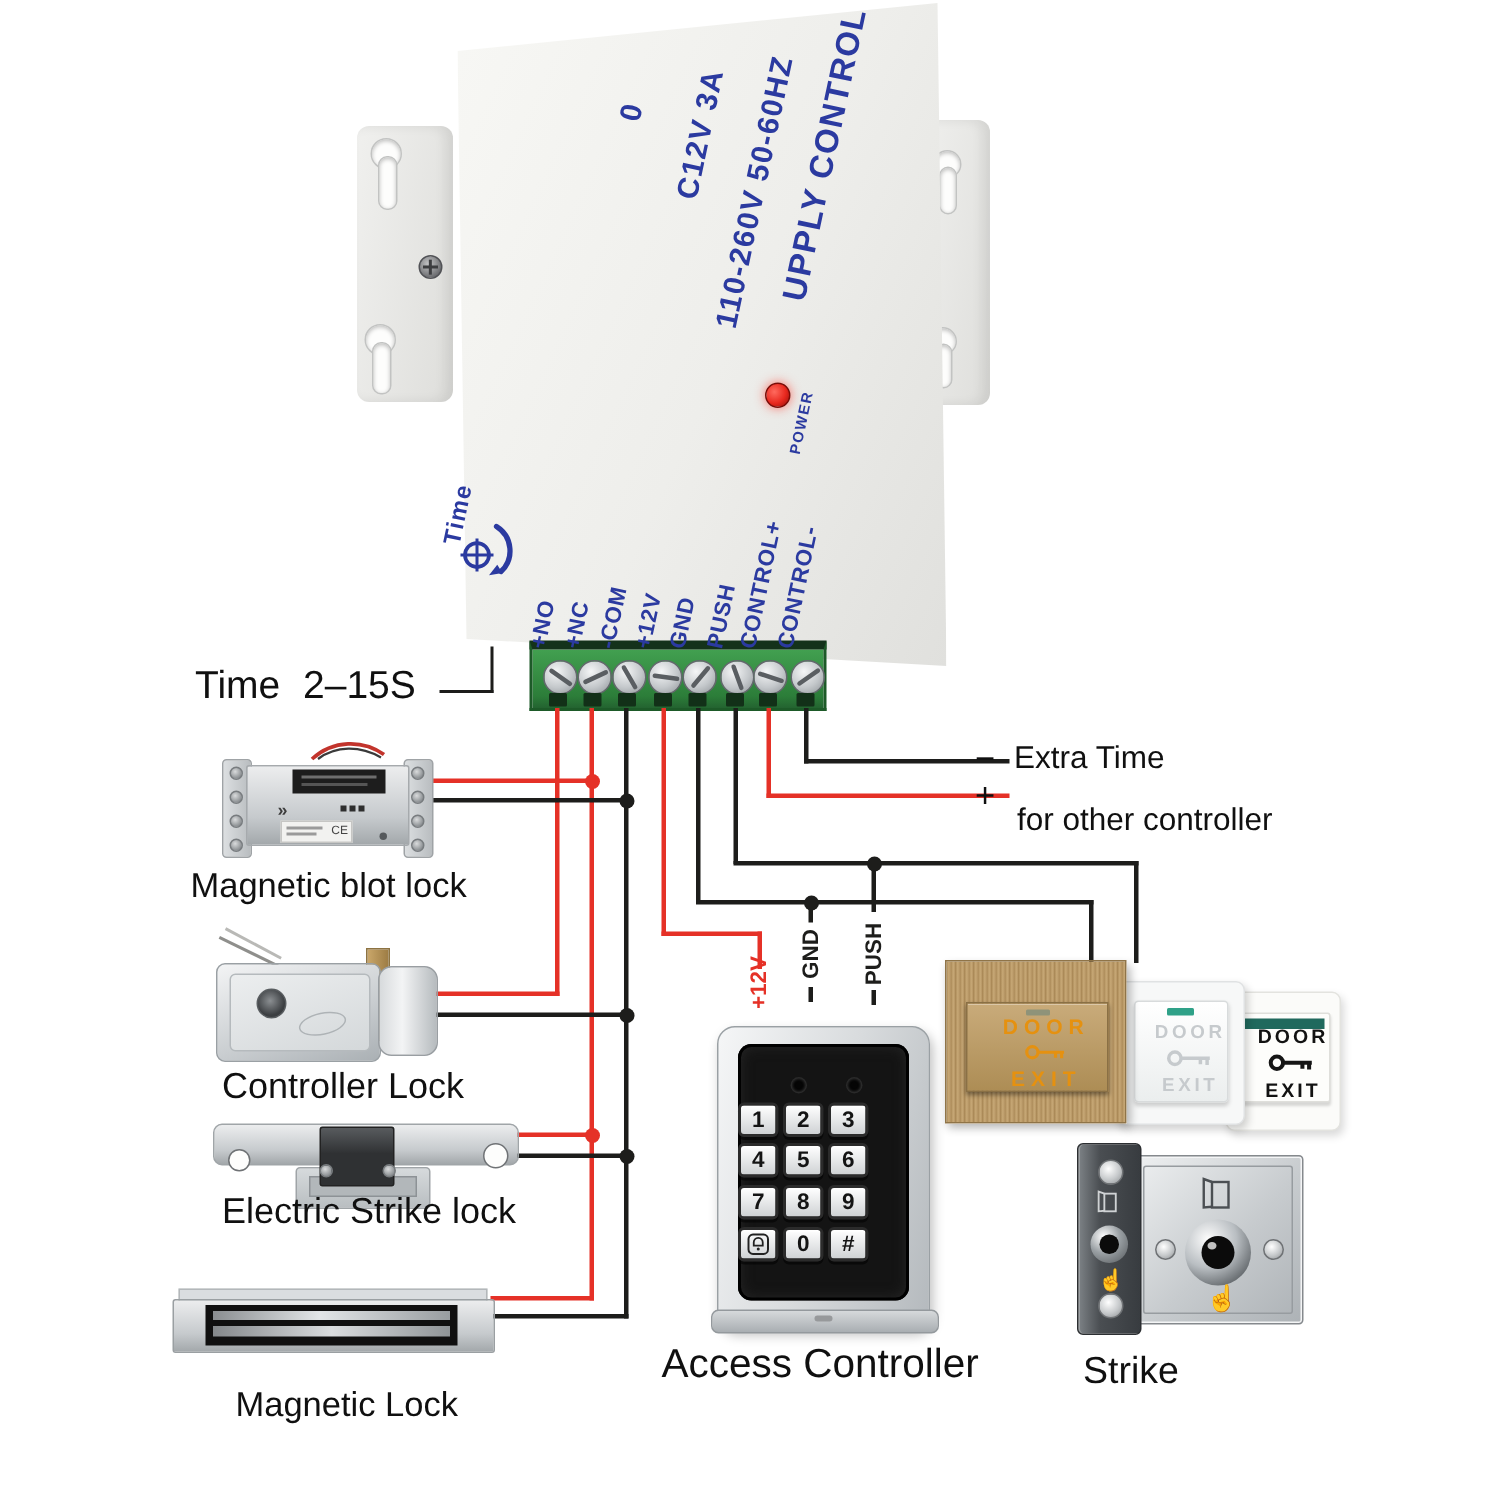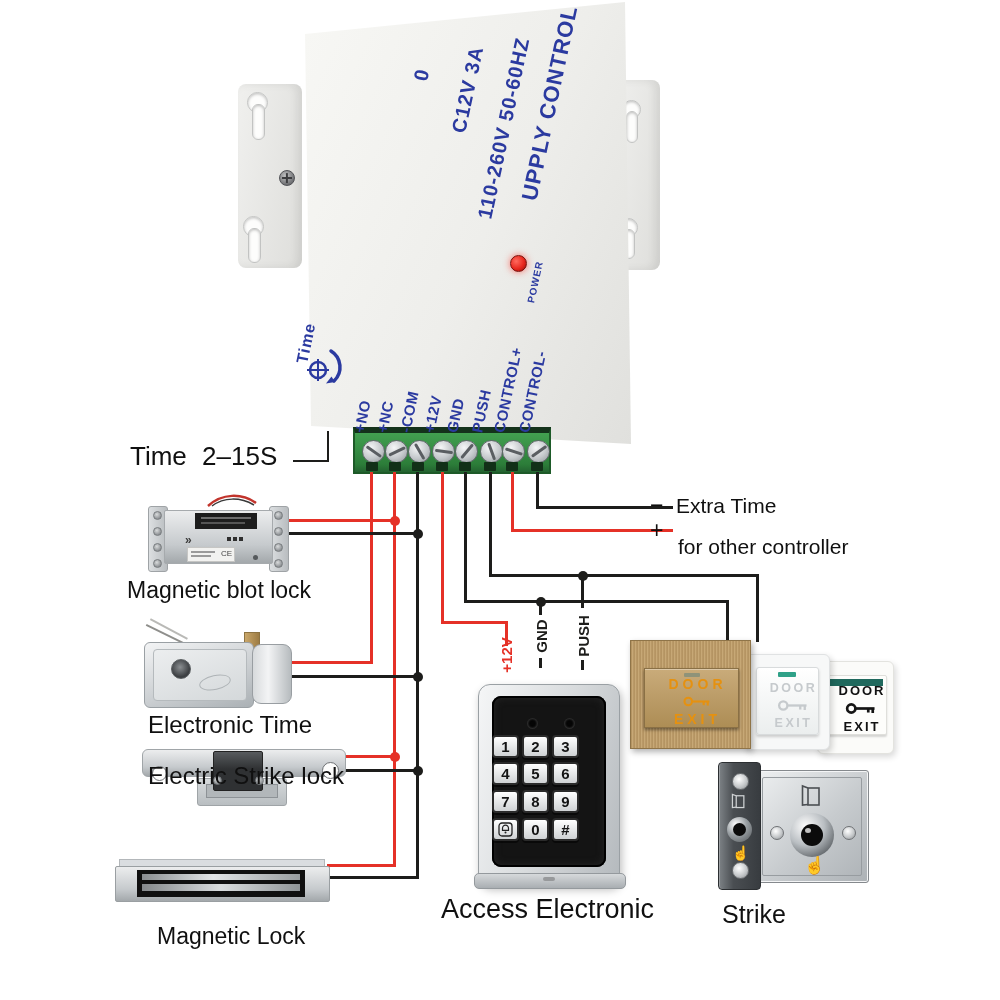--- a/index.html
+++ b/index.html
@@ -269,35 +269,35 @@
   <div class="abs" style="left:8px;top:12px;width:42px;height:1.5px;background:#b9b9b6;transform:rotate(28deg);"></div>
   <div class="abs" style="left:4px;top:18px;width:46px;height:1.5px;background:#8f8f8c;transform:rotate(26deg);"></div>
   <div class="abs" style="left:104px;top:16px;width:14px;height:60px;background:linear-gradient(90deg,#caa76a,#9d7c44);border:1px solid #8d7342;"></div>
   <div class="abs metal" style="left:4px;top:26px;width:108px;height:64px;border:1px solid #9aa0a4;border-radius:6px;background:linear-gradient(160deg,#f3f4f5,#c9cdd0 60%,#aab0b4);">
     <div class="abs" style="left:8px;top:6px;width:92px;height:50px;background:linear-gradient(160deg,#eceeef,#d4d8da);border:1px solid #b5babd;border-radius:4px;"></div>
     <div class="abs" style="left:26px;top:16px;width:18px;height:18px;border-radius:50%;background:radial-gradient(circle at 45% 40%,#8b8f92,#3c3f42 65%);border:1px solid #595d60;"></div>
     <div class="abs" style="left:54px;top:32px;width:30px;height:13px;border:1px solid #aeb3b6;border-radius:50%;transform:rotate(-12deg);"></div>
   </div>
   <div class="abs metal" style="left:112px;top:28px;width:38px;height:58px;border:1px solid #999ea2;border-radius:9px;background:linear-gradient(90deg,#d7dadc,#f3f4f5 40%,#b6bbbe);"></div>
 </div>
-<span class="caption" style="left:148px;top:711px;font-size:24px;">Electronic Time</span>
+<span class="caption" style="left:148px;top:711px;font-size:24px;">Controller Lock</span>
 
 <div class="abs" style="left:140px;top:746px;width:208px;height:62px;">
   <div class="abs metal" style="left:2px;top:3px;width:202px;height:26px;border:1px solid #a0a5a8;border-radius:6px;"></div>
   <div class="hole" style="left:12px;top:20px;width:13px;height:13px;background:#fdfdfc;"></div>
   <div class="hole" style="left:182px;top:16px;width:15px;height:15px;background:#fdfdfc;"></div>
   <div class="abs" style="left:57px;top:32px;width:88px;height:26px;background:linear-gradient(180deg,#d6dadc,#b9bec1);border:1px solid #9fa4a7;border-radius:3px;">
     <div class="abs" style="left:8px;top:5px;width:70px;height:12px;background:#b2b7ba;border:1px solid #8d9296;"></div>
   </div>
   <div class="abs" style="left:73px;top:5px;width:48px;height:38px;background:linear-gradient(180deg,#585b5e 0%,#2f3133 45%);border:1px solid #222;border-radius:2px;">
     <div class="bscrew" style="left:-1px;top:24px;"></div>
     <div class="bscrew" style="left:41px;top:24px;"></div>
   </div>
 </div>
-<span class="caption" style="left:148px;top:762px;font-size:24px;">Electric Strike lock</span>
+<span class="caption" style="left:148px;top:794px;font-size:24px;">Electric Strike lock</span>
 
 <div class="abs" style="left:115px;top:853px;width:215px;height:52px;">
   <div class="abs" style="left:4px;top:6px;width:204px;height:9px;background:#dadde0;border:1px solid #b3b7ba;"></div>
   <div class="abs metal" style="left:0;top:13px;width:213px;height:34px;border:1px solid #9a9fa2;border-radius:2px;">
     <div class="abs" style="left:21px;top:3px;width:168px;height:27px;background:#101010;"></div>
     <div class="abs" style="left:26px;top:7px;width:158px;height:6px;background:linear-gradient(90deg,#8a8e91,#e2e5e7 45%,#989da0);"></div>
     <div class="abs" style="left:26px;top:17px;width:158px;height:7px;background:linear-gradient(90deg,#84888b,#d9dcde 50%,#8f9497);"></div>
   </div>
 </div>
 <span class="caption" style="left:157px;top:923px;font-size:23px;">Magnetic Lock</span>
@@ -322,21 +322,21 @@
           <rect x="1" y="1" width="13" height="13" rx="3" fill="none" stroke="#222" stroke-width="1.3"></rect>
           <path d="M7.5 3.2c-1.9 0-3 1.5-3 3.2v2h6v-2c0-1.7-1.1-3.2-3-3.2z" fill="none" stroke="#222" stroke-width="1.2"></path>
           <circle cx="7.5" cy="10.6" r="1" fill="#222"></circle>
         </svg>
       </div>
       <div class="key" style="left: 43px; top: 133px;">0</div>
       <div class="key" style="left: 73px; top: 133px;">#</div>
     </div>
   <div class="abs" style="left:64px;top:192px;width:12px;height:4px;background:#97999b;border-radius:2px;"></div>
 </div>
-<span class="caption" style="left:441px;top:894px;font-size:27px;">Access Electronic</span>
+<span class="caption" style="left:441px;top:894px;font-size:27px;">Access Controller</span>
 
 <div class="abs white2-btn">
   <div class="white2-panel">
     <div class="teal-bar"></div>
     <div class="exit-col" style="padding-top:6px;box-sizing:border-box;">
       <span class="exit-word" style="font-size:13px;letter-spacing:2px;color:#121212;">DOOR</span>
       <svg width="34" height="15" viewBox="0 0 38 16">
         <circle cx="7" cy="8" r="4.6" fill="none" stroke="#151515" stroke-width="3"></circle>
         <line x1="11.6" y1="8" x2="33" y2="8" stroke="#151515" stroke-width="3"></line>
         <line x1="26" y1="8" x2="26" y2="12.5" stroke="#151515" stroke-width="3"></line>

